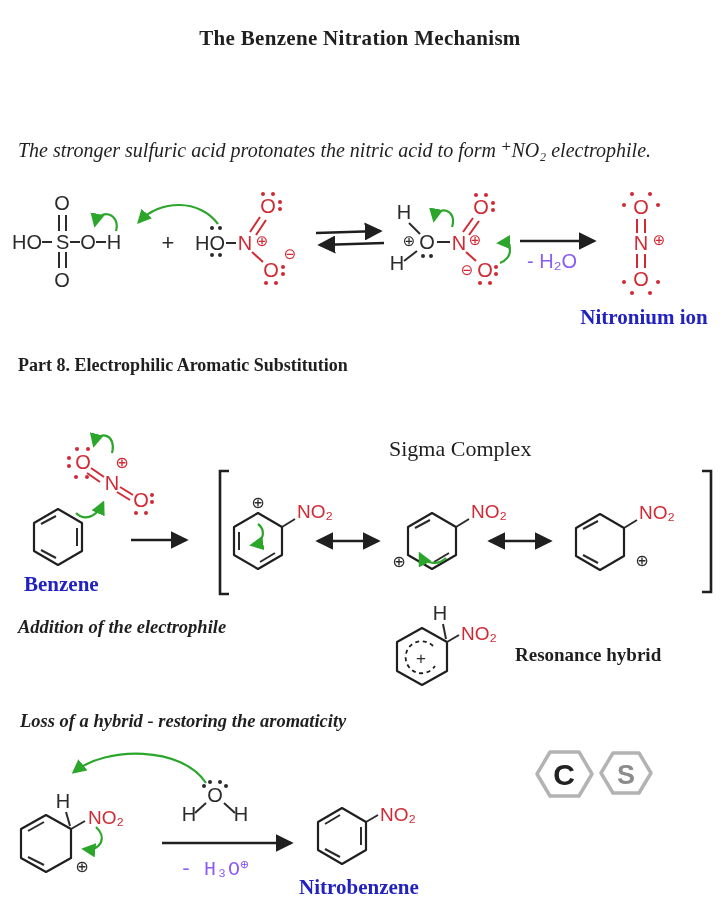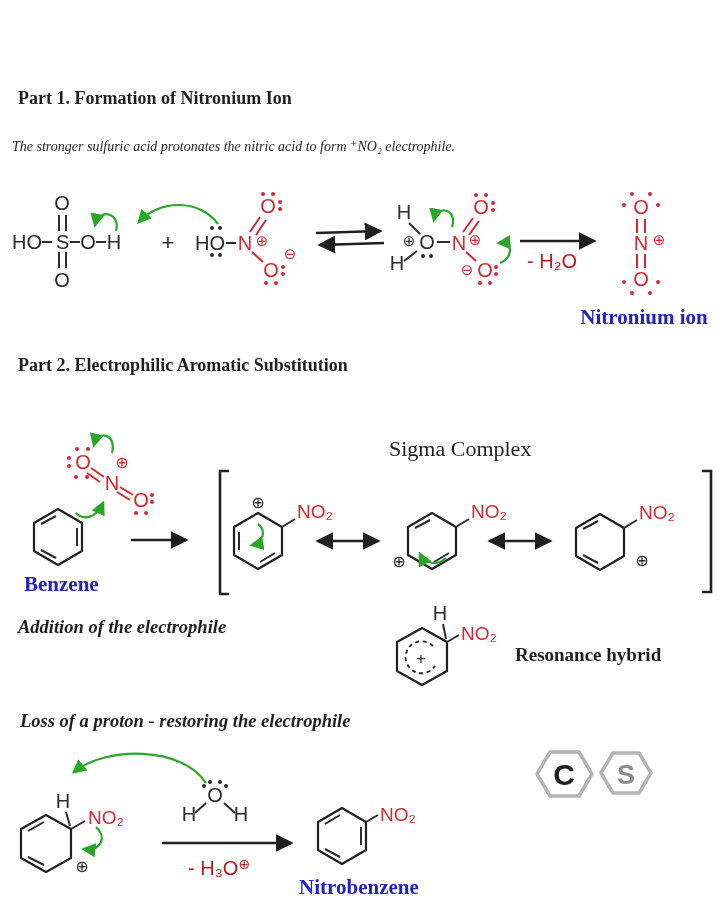--- a/index.html
+++ b/index.html
@@ -5,26 +5,26 @@
   :root{
     --red:#d02a34; --green:#2ba62b; --blue:#2222c2;
     --black:#1f1f1f; --gray:#9a9a9a;
   }
   html,body{margin:0;padding:0;background:#fff;}
   .page{position:relative;width:720px;height:913px;background:#ffffff;overflow:hidden;
         font-family:"Liberation Serif","DejaVu Serif",serif;color:var(--black);}
   .abs{position:absolute;}
   .title{left:0;right:0;top:26px;text-align:center;font-size:21px;font-weight:bold;letter-spacing:.3px;}
   .heading{left:18px;font-size:18px;font-weight:bold;}
-  .desc{left:12px;top:138px;font-size:14px;font-style:italic;text-align:center;}
+  .desc{left:18px;top:138px;font-size:20px;font-style:italic;text-align:center;}
   .step-label{font-size:18.5px;font-weight:bold;font-style:italic;}
   .blue-label{color:var(--blue);font-size:21px;font-weight:bold;}
   .plain-label{font-size:22px;}
   .bold-label{font-size:19px;font-weight:bold;}
-  .formula{font-family:"Liberation Sans","DejaVu Sans",sans-serif;font-size:20px;color:#b91c1c;}
+  .formula{font-family:"Liberation Sans","DejaVu Sans",sans-serif;font-size:20px;color:#8b5cf6;}
   .formula sup{font-size:14px;vertical-align:6px;}
   .site{font-family:"Liberation Sans","DejaVu Sans",sans-serif;font-size:21px;color:var(--gray);letter-spacing:.5px;}
   svg{position:absolute;left:0;top:0;}
   svg text{font-family:"Liberation Sans","DejaVu Sans",sans-serif;font-size:20px;fill:#2b2b2b;}
   svg text.red{fill:var(--red);}
   svg text.chg{font-size:15px;}
   svg text.chg-lg{font-size:16px;}
   .bond{stroke:#2b2b2b;stroke-width:2;fill:none;}
   .bond-red{stroke:var(--red);stroke-width:2;fill:none;}
   .ring{stroke:#1f1f1f;stroke-width:2.2;fill:none;stroke-linejoin:round;}
@@ -33,35 +33,35 @@
   .bracket{stroke:#1f1f1f;stroke-width:2.6;fill:none;}
   .dot{fill:#2b2b2b;}
   .dot-red{fill:var(--red);}
   .hex{stroke:#b3b3b3;stroke-width:3.5;fill:#ffffff;stroke-linejoin:round;}
 </style>
 </head>
 <body>
 
 <div class="page">
 
-  <div class="abs heading" style="top:88px;">Part 1. Formation of Nitronium Ion</div>
+  <div class="abs title">The Benzene Nitration Mechanism</div>
   <div class="abs desc">The stronger sulfuric acid protonates the nitric acid to form ⁺NO₂ electrophile.</div>
 
   <div class="abs formula" style="left:527px;top:250px;">- H₂O</div>
   <div class="abs blue-label" style="left:578px;top:305px;width:132px;text-align:center;">Nitronium ion</div>
 
-  <div class="abs heading" style="top:355px;">Part 2. Electrophilic Aromatic Substitution</div>
+  <div class="abs heading" style="top:355px;">Part 8. Electrophilic Aromatic Substitution</div>
   <div class="abs plain-label" style="left:389px;top:436px;">Sigma Complex</div>
   <div class="abs blue-label" style="left:24px;top:572px;">Benzene</div>
 
   <div class="abs bold-label" style="left:515px;top:644px;">Resonance hybrid</div>
   <div class="abs step-label" style="left:18px;top:617px;">Addition of the electrophile</div>
-  <div class="abs step-label" style="left:20px;top:711px;">Loss of a proton - restoring the electrophile</div>
-
-  <div class="abs formula" style="left:188px;top:856px;"><span>- H₃O</span><sup>⊕</sup></div>
+  <div class="abs step-label" style="left:20px;top:711px;">Loss of a hybrid - restoring the aromaticity</div>
+
+  <div class="abs formula" style="left:180px;top:856px;font-family:Liberation Mono, monospace;"><span>- H₃O</span><sup>⊕</sup></div>
   <div class="abs blue-label" style="left:294px;top:875px;width:130px;text-align:center;">Nitrobenzene</div>
 
 
   <svg width="720" height="913" viewBox="0 0 720 913">
     <defs>
       <marker id="ah-k" viewBox="0 0 10 10" refX="8.5" refY="5" markerWidth="7.5" markerHeight="7.5" orient="auto-start-reverse">
           <path d="M0 0L10 5L0 10z" fill="#1f1f1f"></path>
         </marker>
       <marker id="ah-g" viewBox="0 0 10 10" refX="8" refY="5" markerWidth="6.5" markerHeight="6.5" orient="auto-start-reverse">
           <path d="M0 0L10 5L0 10z" fill="#2ba62b"></path>

